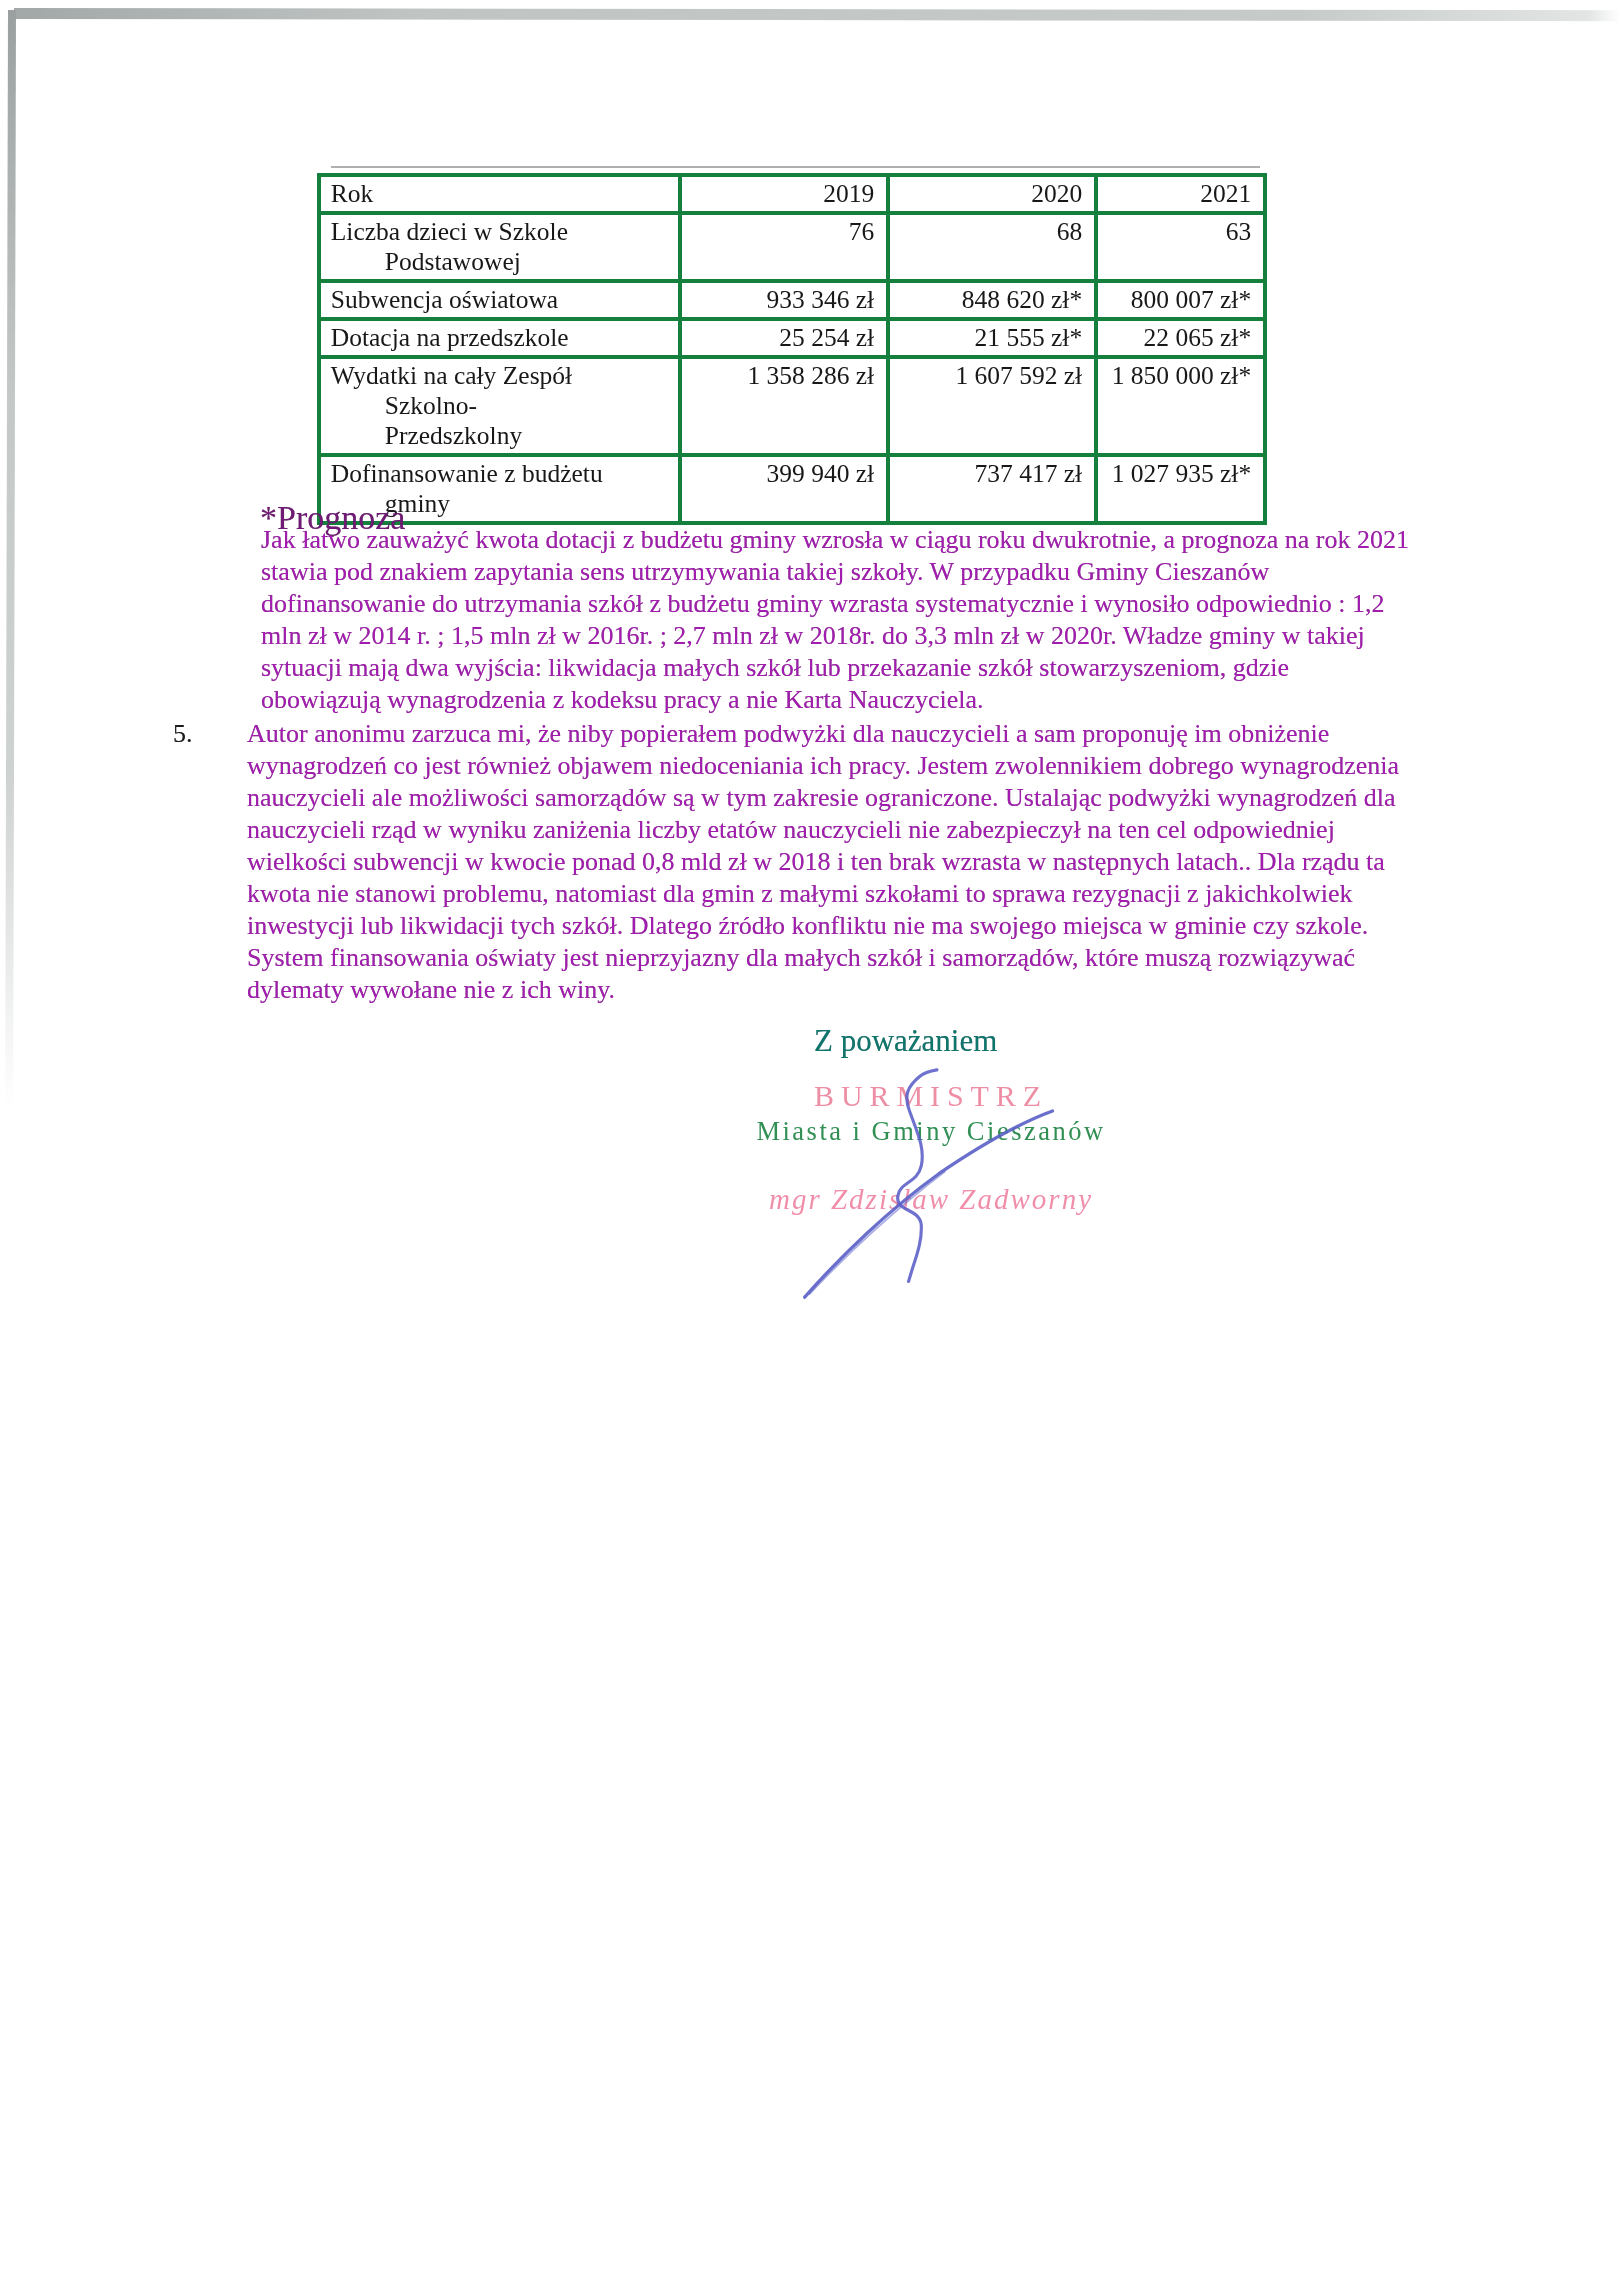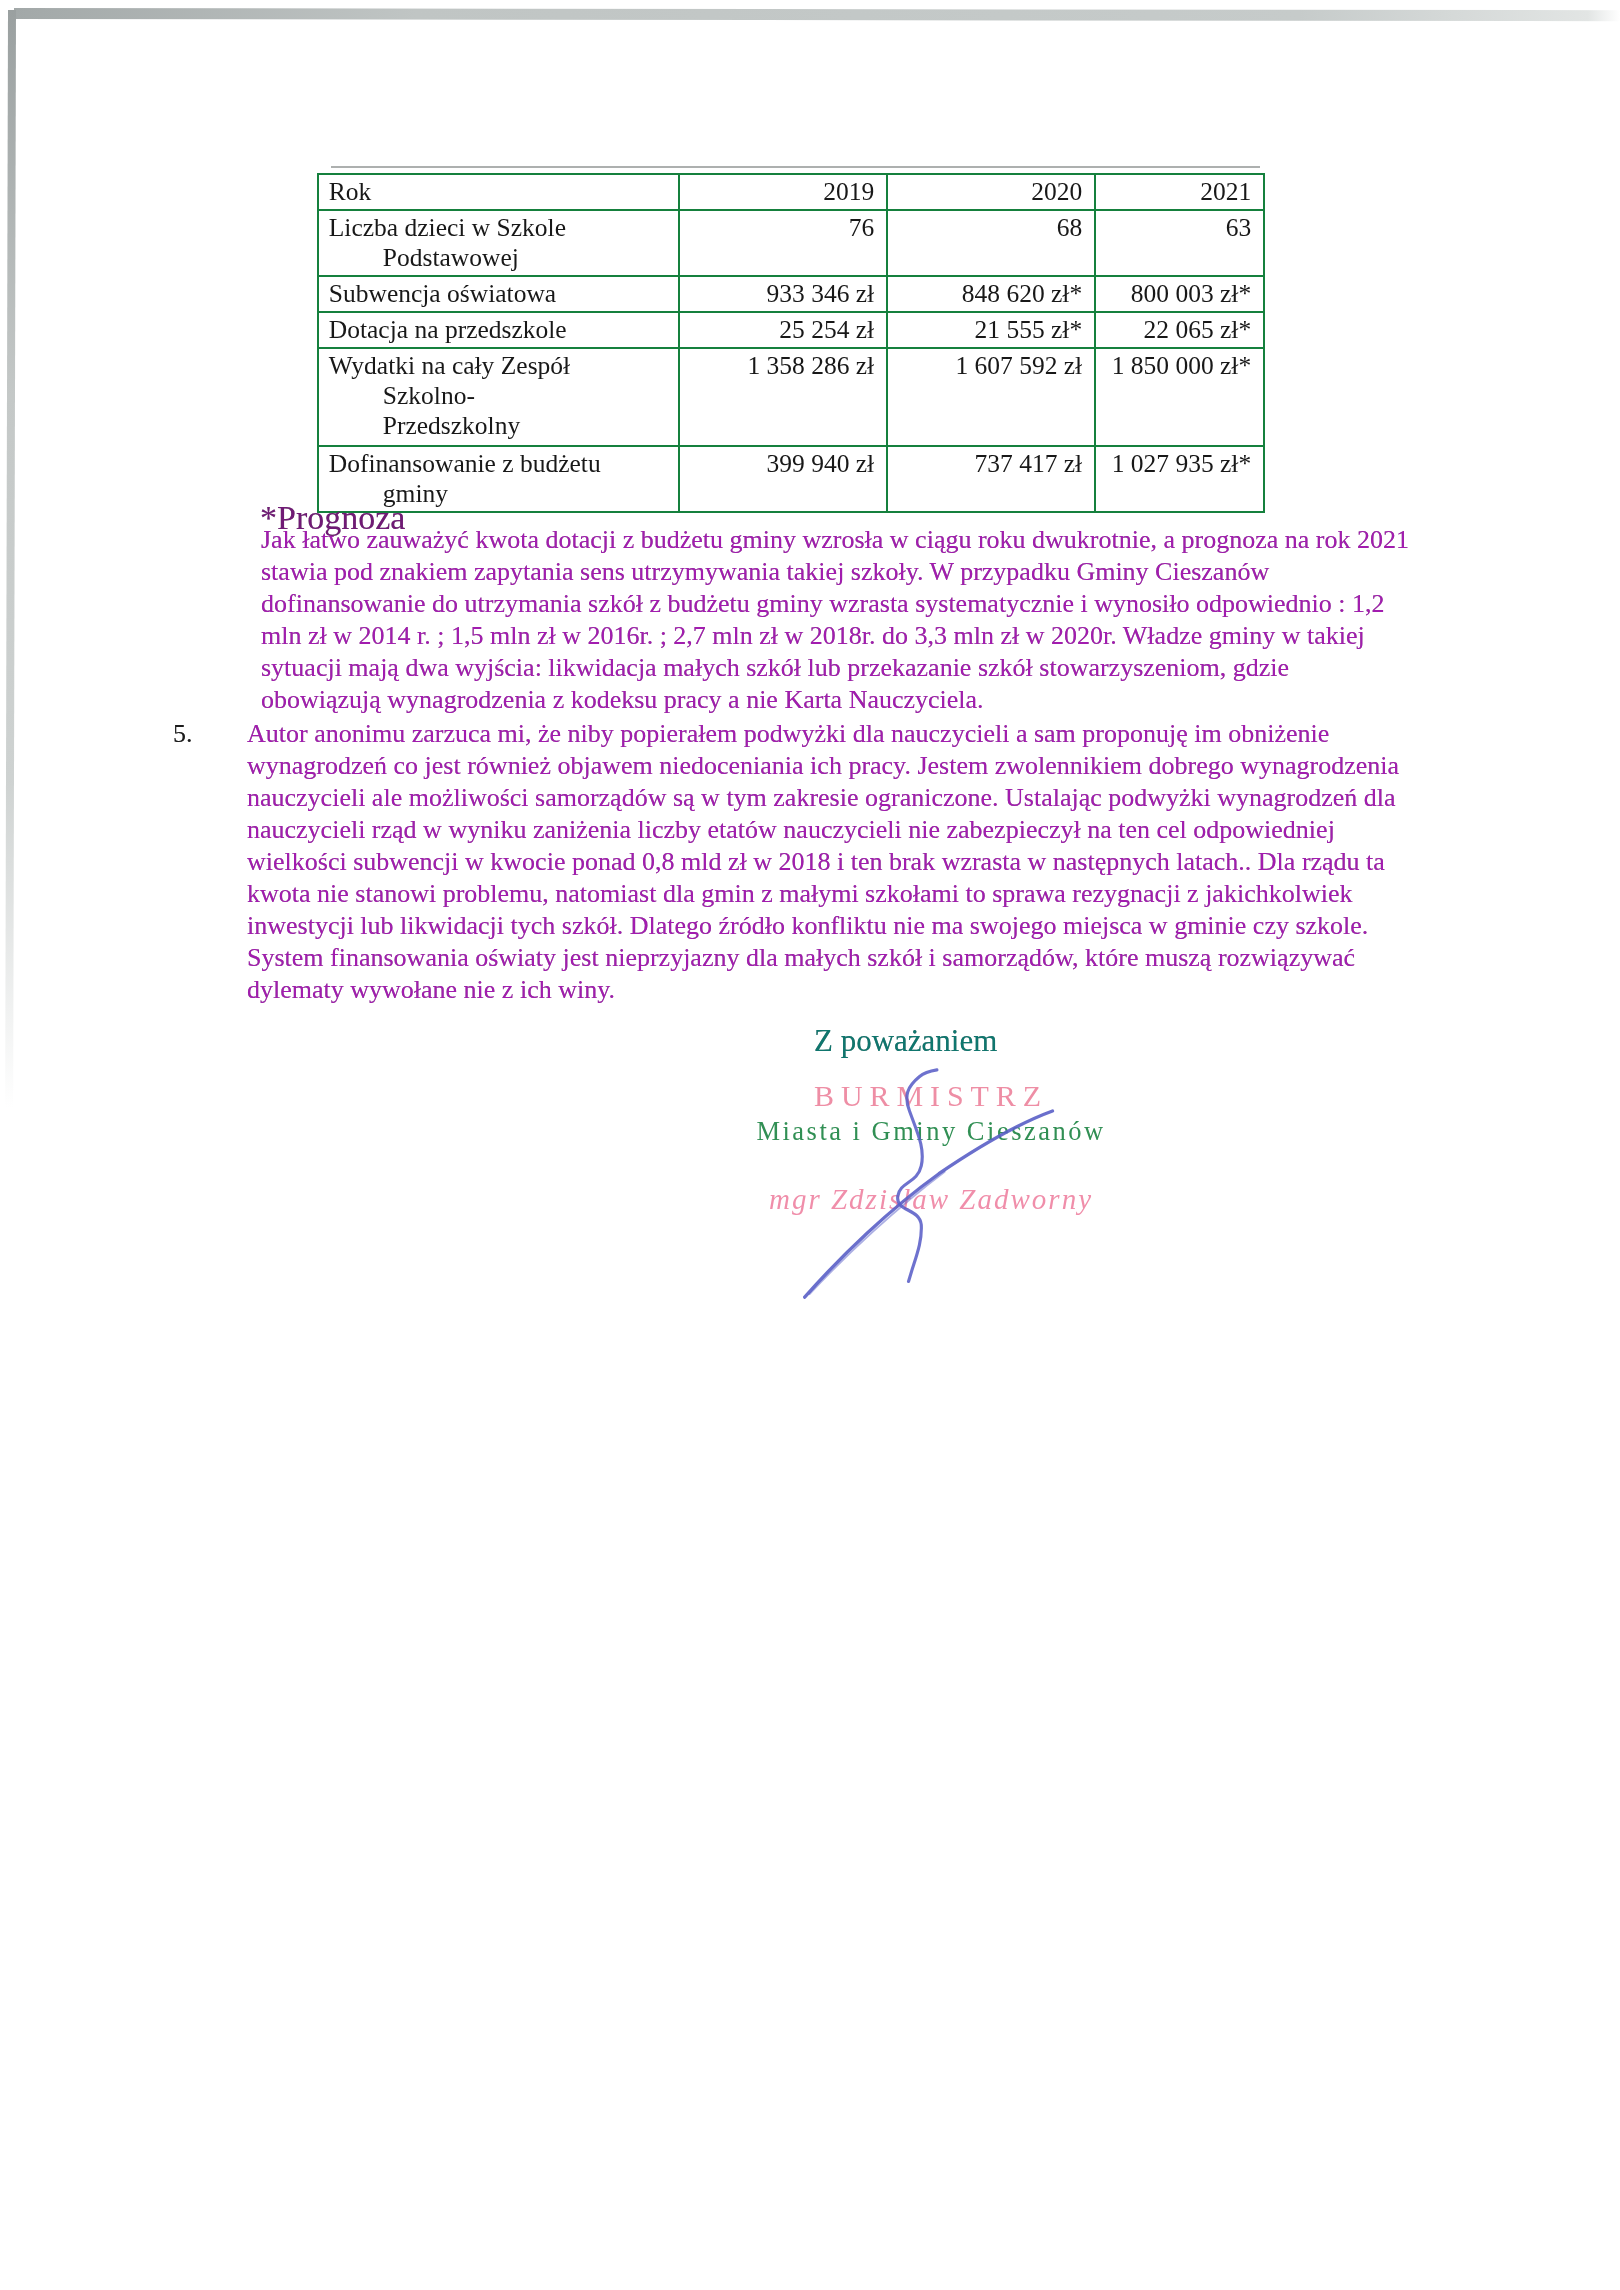--- a/index.html
+++ b/index.html
@@ -47,21 +47,21 @@
     position: absolute;
     left: 317px; top: 173px;
     width: 945px;
     border-collapse: collapse;
     table-layout: fixed;
     font-size: 25.5px;
     line-height: 30px;
     color: #181818;
   }
   table.fin td {
-    border: 2px solid #15803d;
+    border: 4px solid #15803d;
     vertical-align: top;
     padding: 2px 11.8px 2px 9.8px;
     overflow: hidden;
   }
   table.fin col.c-label { width: 361px; }
   table.fin col.c-y1 { width: 208px; }
   table.fin col.c-y2 { width: 208px; }
   table.fin col.c-y3 { width: 169px; }
   table.fin td.val { text-align: right; }
   table.fin tr.r1 { height: 35px; }
@@ -176,21 +176,21 @@
       <td class="val">76</td>
       <td class="val">68</td>
       <td class="val">63</td>
     </tr>
     <tr class="r3">
       <td>
             <div class="cell-line">Subwencja oświatowa</div>
           </td>
       <td class="val">933 346 zł</td>
       <td class="val">848 620 zł*</td>
-      <td class="val">800 003 zł*</td>
+      <td class="val">800 007 zł*</td>
     </tr>
     <tr class="r4">
       <td>
             <div class="cell-line">Dotacja na przedszkole</div>
           </td>
       <td class="val">25 254 zł</td>
       <td class="val">21 555 zł*</td>
       <td class="val">22 065 zł*</td>
     </tr>
     <tr class="r5">

